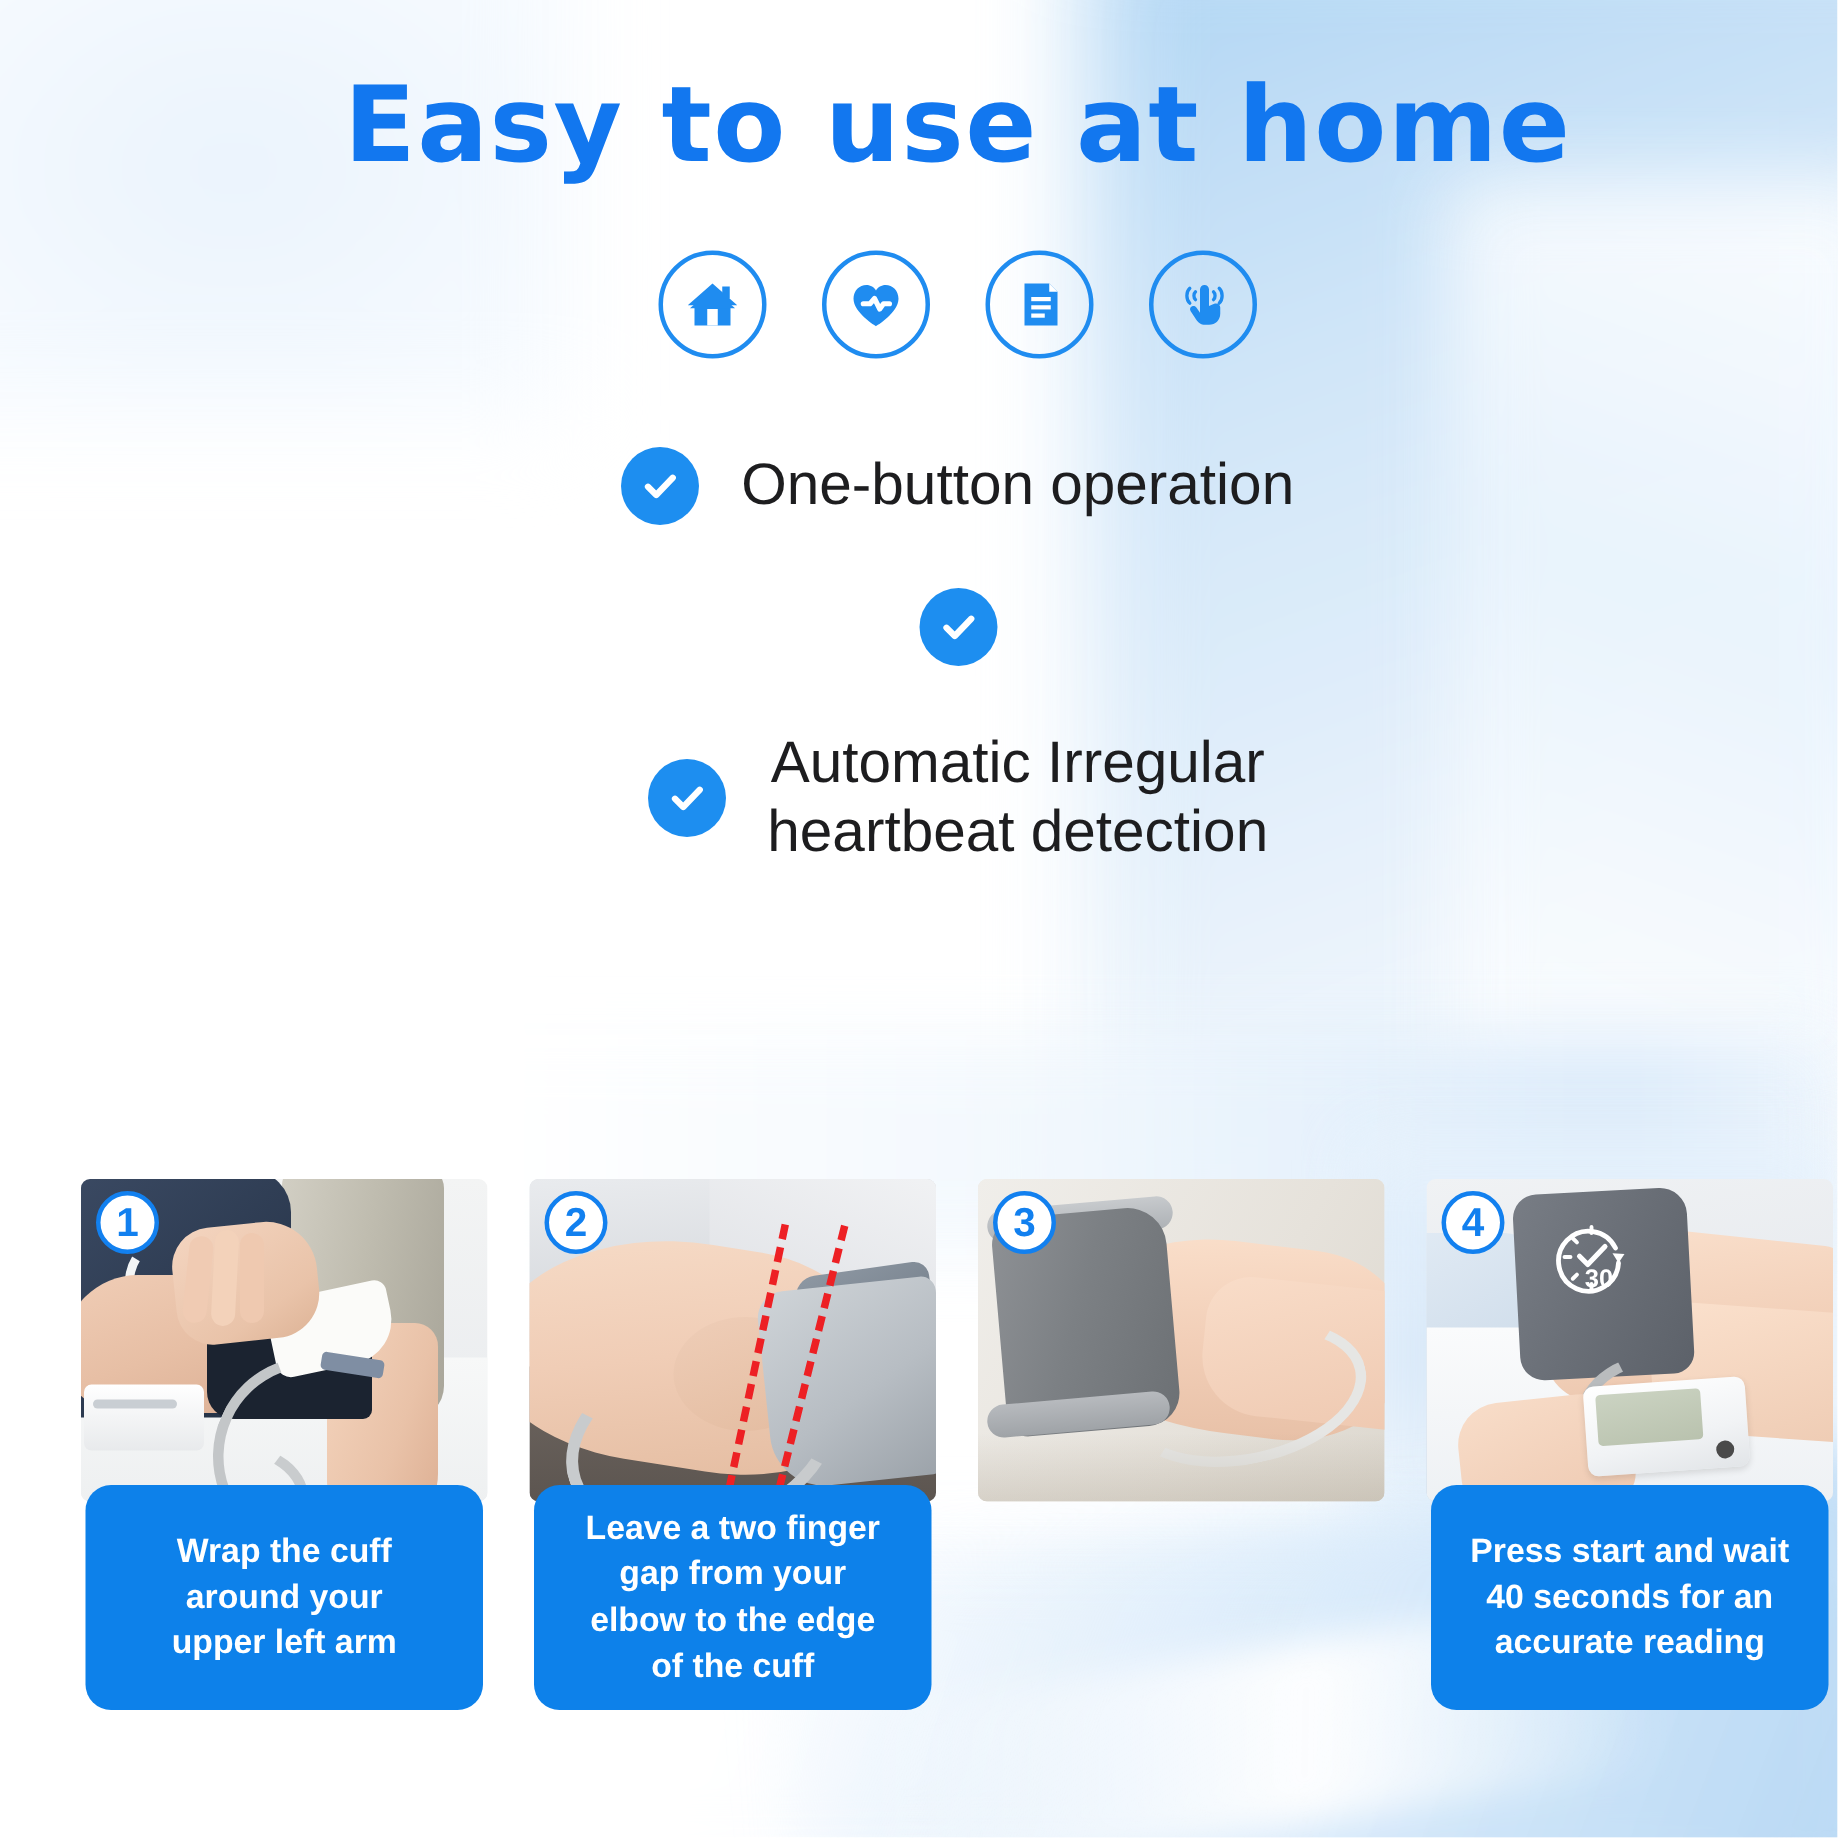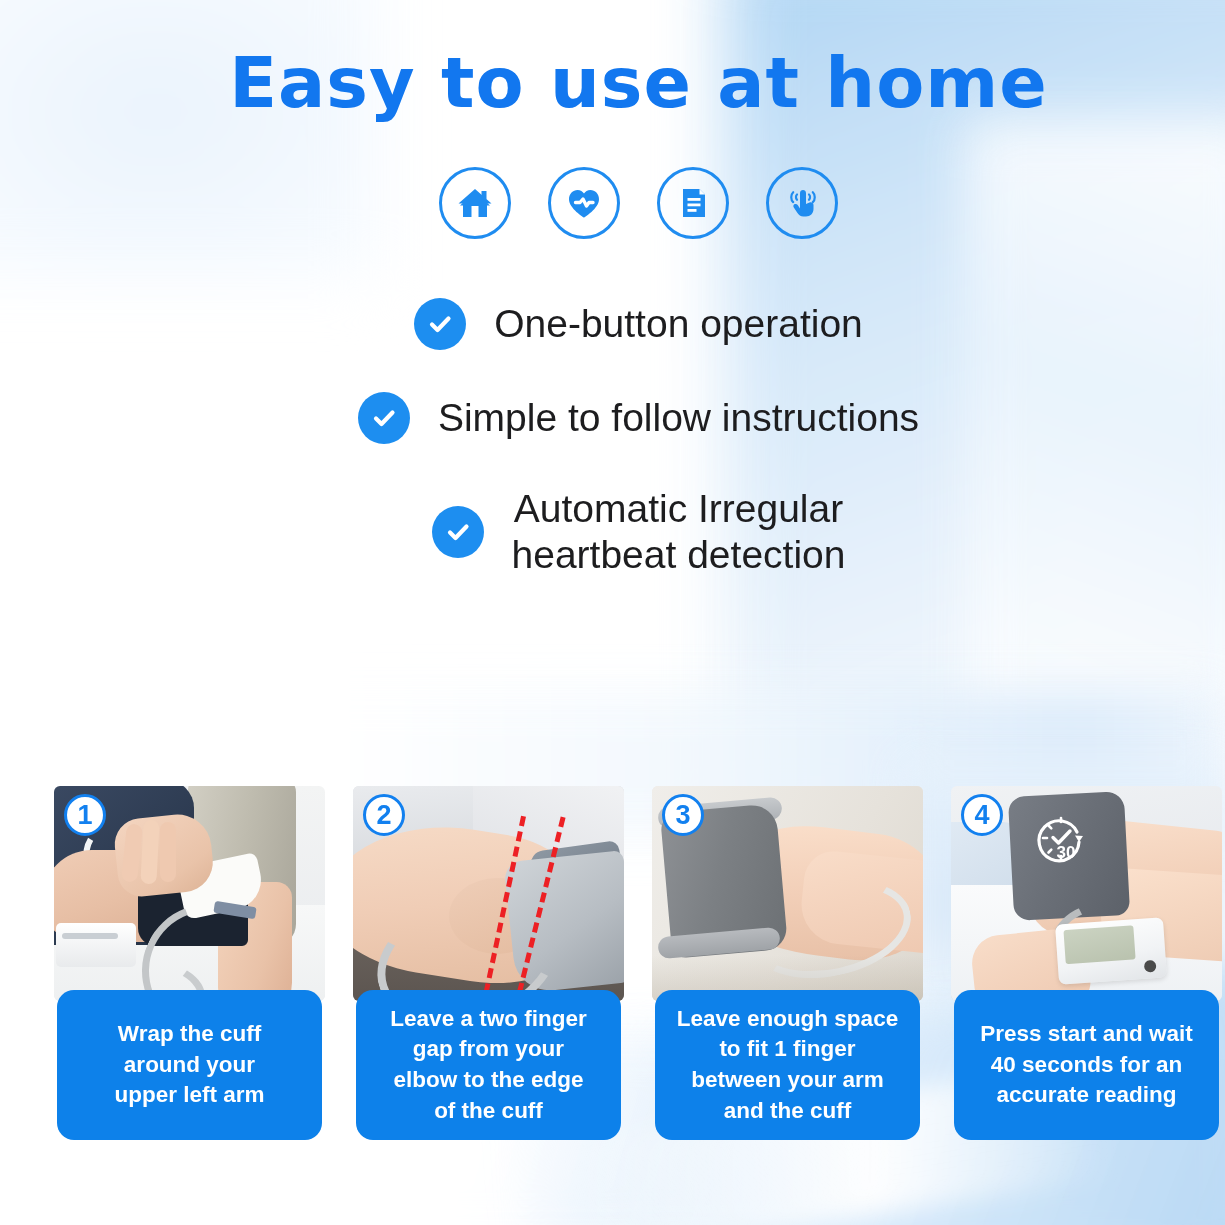--- a/index.html
+++ b/index.html
@@ -406,21 +406,20 @@
         </span>
         <span class="feature-text">One-button operation</span>
       </div>
 
       <div class="feature-row">
         <span class="check-circle">
           <svg width="32" height="32" viewBox="0 0 32 32" aria-hidden="true">
             <path d="M8 16.5 L13.5 22 L24.5 10.5" fill="none" stroke="#ffffff" stroke-width="4.2" stroke-linecap="round" stroke-linejoin="round"></path>
           </svg>
         </span>
-        <span class="feature-text">Simple to follow instructions</span>
       </div>
 
 
       <div class="feature-row two-line">
         <span class="check-circle">
           <svg width="32" height="32" viewBox="0 0 32 32" aria-hidden="true">
             <path d="M8 16.5 L13.5 22 L24.5 10.5" fill="none" stroke="#ffffff" stroke-width="4.2" stroke-linecap="round" stroke-linejoin="round"></path>
           </svg>
         </span>
         <span class="feature-text">Automatic Irregular
@@ -492,24 +491,20 @@
             <div class="s3-arm"></div>
             <div class="s3-arm2"></div>
             <div class="s3-cuffedge-t"></div>
             <div class="s3-cuff"></div>
             <div class="s3-cuffedge-b"></div>
             <div class="s3-tube"></div>
             <div class="s3-shadow"></div>
           </div>
         </div>
         <div class="badge">3</div>
-        <div class="caption">Leave enough space
-to fit 1 finger
-between your arm
-and the cuff</div>
       </div>
 
       <div class="step-card">
         <div class="photo">
           <div class="scene">
             <div class="s4-bg"></div>
             <div class="s4-shirt"></div>
             <div class="s4-table"></div>
             <div class="s4-arm"></div>
             <div class="s4-forearm"></div>

